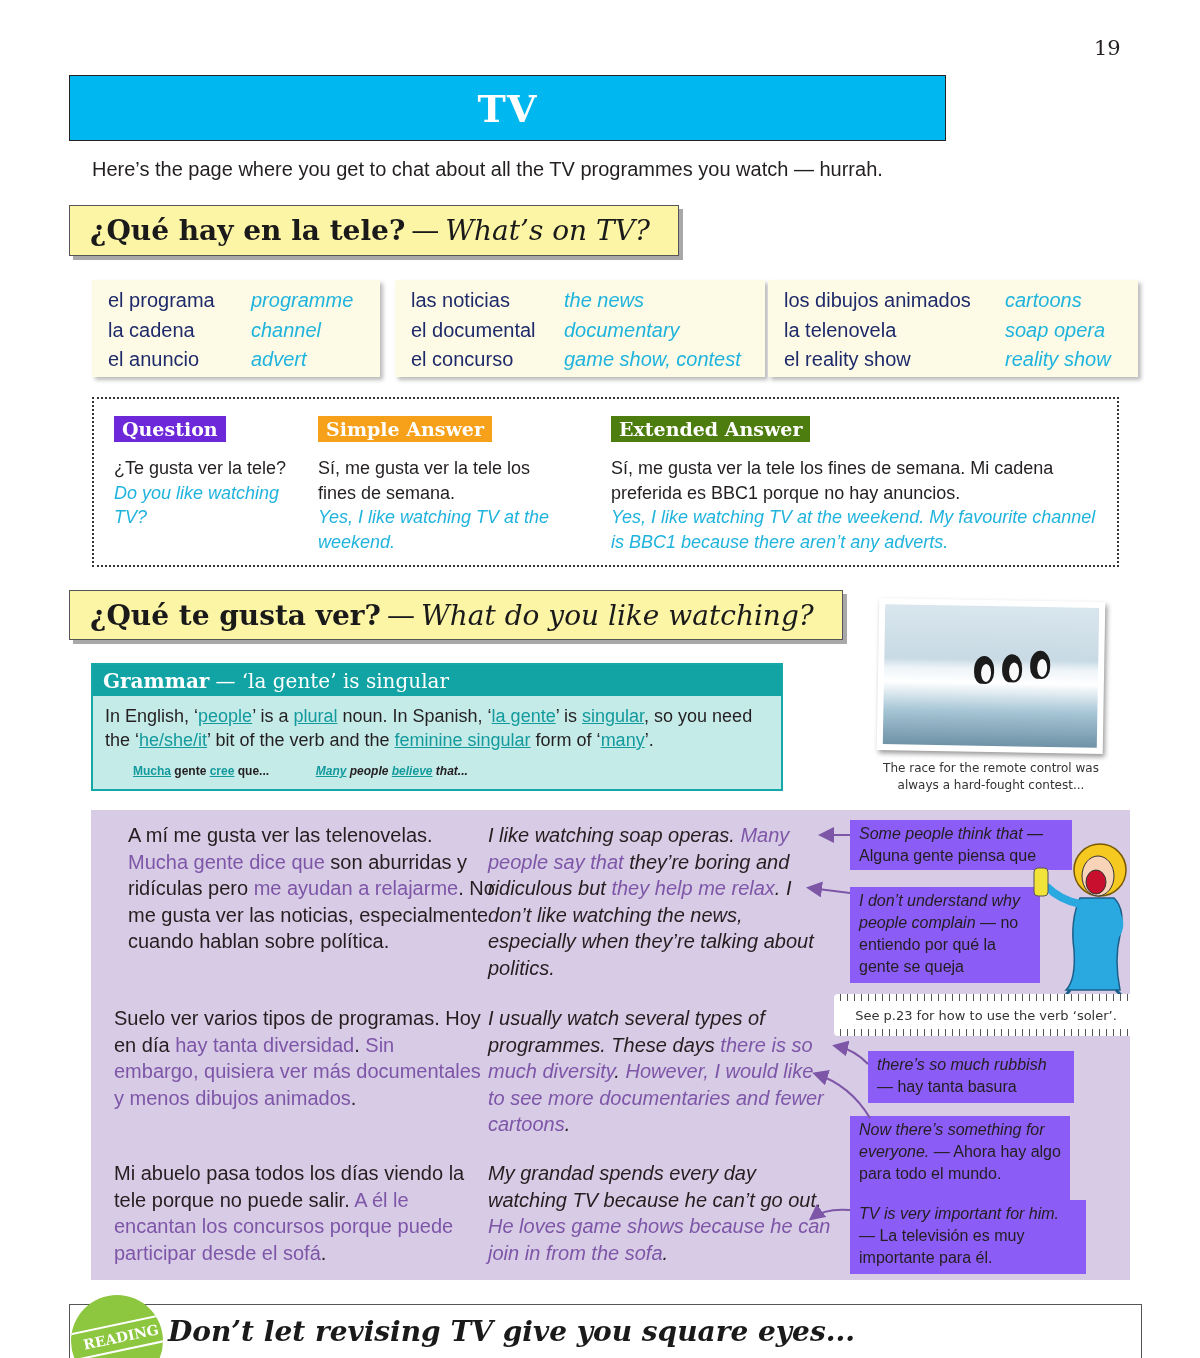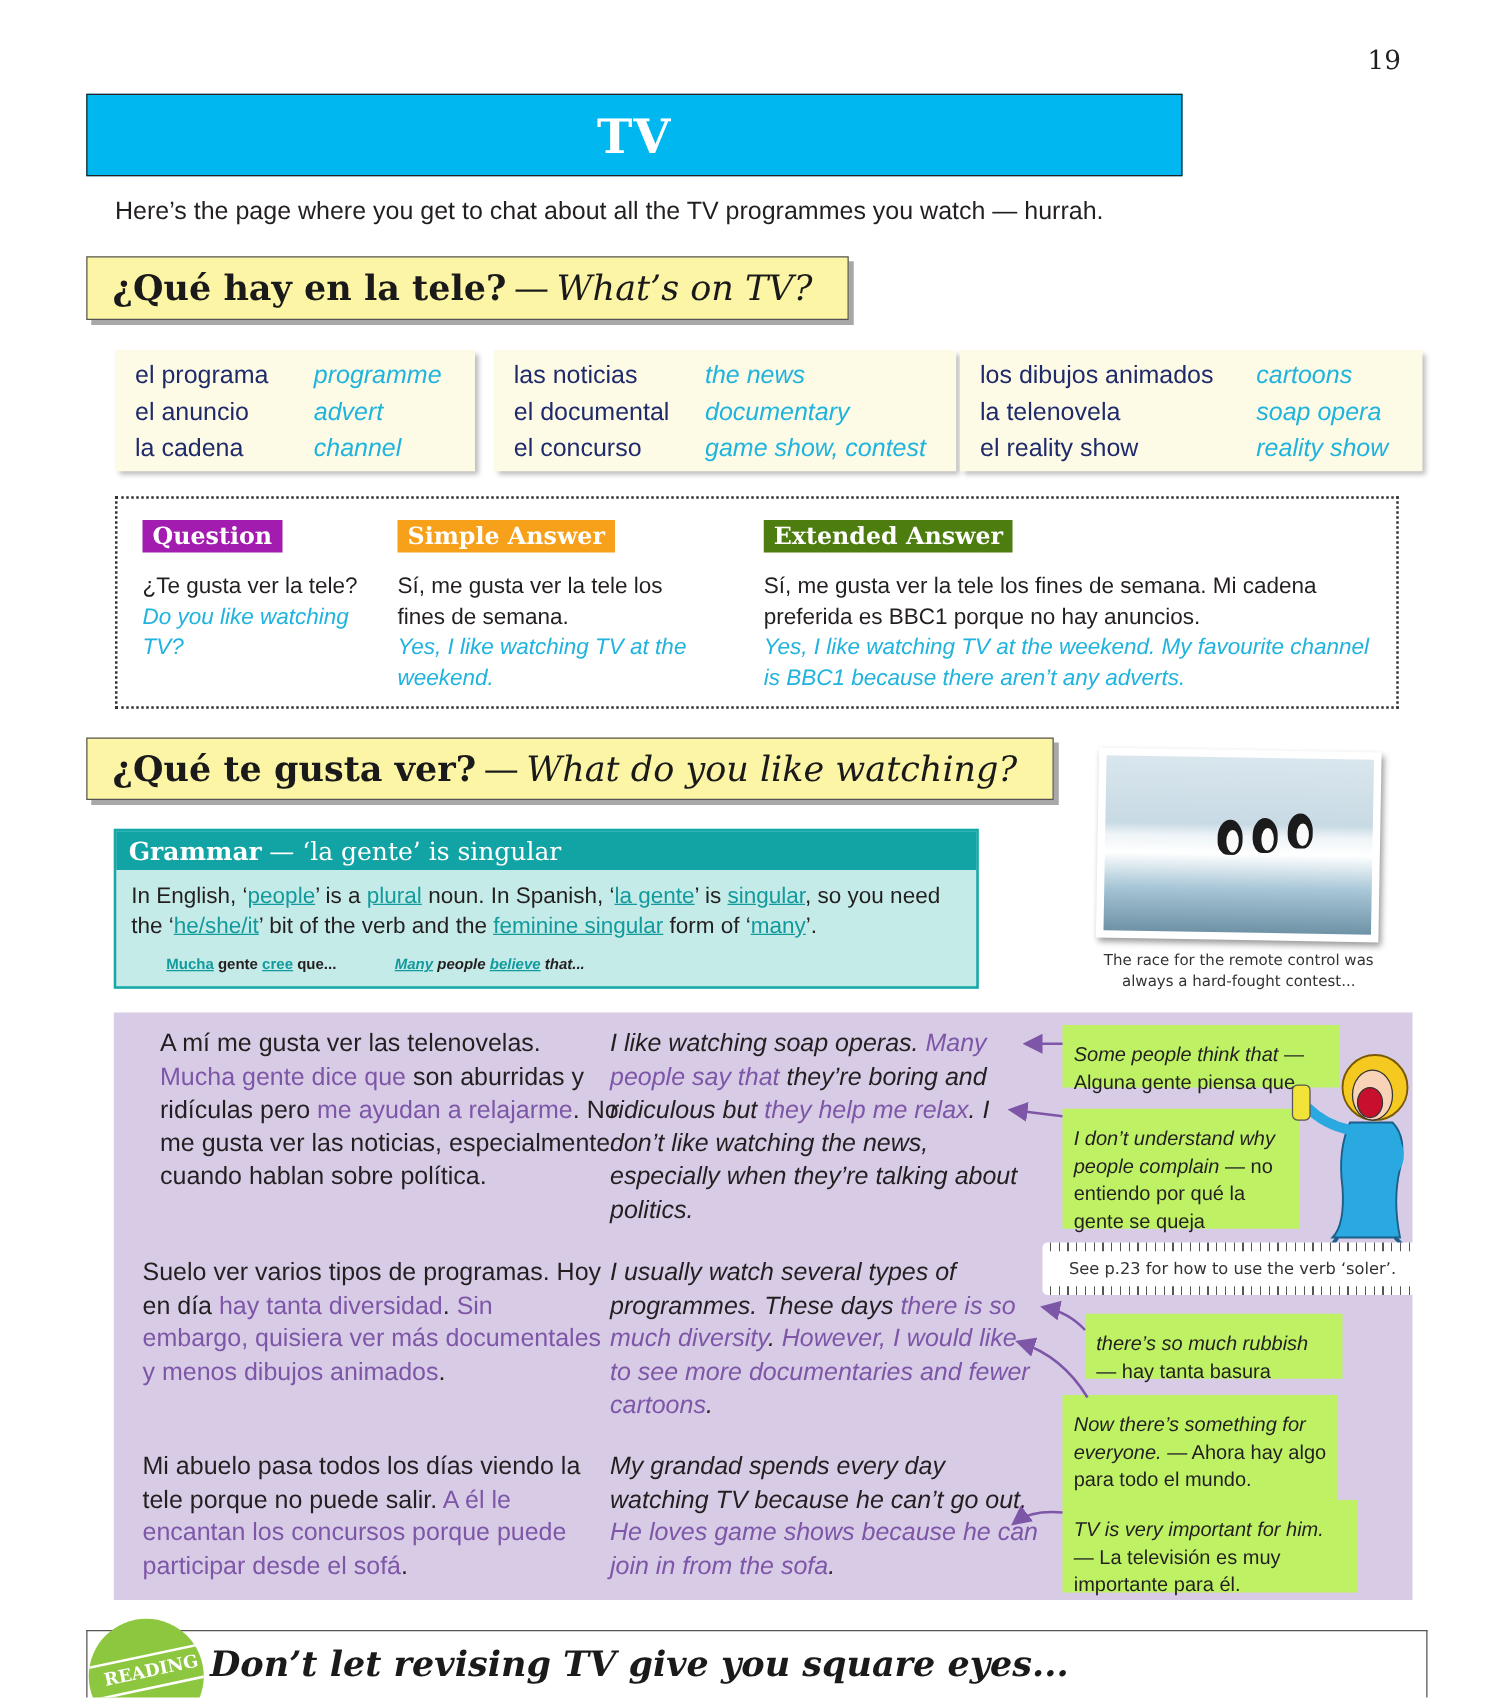--- a/index.html
+++ b/index.html
@@ -31,21 +31,21 @@
   #vb3 { left: 768px; width: 370px; }
   #vb3 .es { width: 221px; }
 
   .qa-box { position: absolute; left: 92px; top: 397px; width: 1027px; height: 170px; border: 2px dotted #333; }
   .qa-col { position: absolute; top: 17px; }
   .qa-label { display: inline-block; font-family: "DejaVu Serif", serif; font-weight: bold; color: #fff; font-size: 19px; padding: 2px 8px; }
   .qa-text { margin-top: 14px; font-size: 18px; line-height: 24.5px; }
   .qa-text .es { color: #231f20; }
   .qa-text .en { color: #1fb3dd; font-style: italic; }
   #qa-q { left: 20px; width: 180px; }
-  #qa-q .qa-label { background: #a21caf; }
+  #qa-q .qa-label { background: #6d28d9; }
   #qa-s { left: 224px; width: 240px; }
   #qa-s .qa-label { background: #f7a11a; }
   #qa-e { left: 517px; width: 500px; }
   #qa-e .qa-label { background: #4d7c0f; }
 
   .grammar-box { position: absolute; left: 91px; top: 663px; width: 692px; height: 128px; border: 2px solid #15a8a8; background: #c5ebe9; }
   .grammar-head { background: #12a3a5; height: 31px; padding-left: 10px; display: flex; align-items: center; color: #fff; font-size: 20px; font-family: "DejaVu Serif", serif; }
   .grammar-head b { font-weight: bold; margin-right: 6px; }
   .grammar-body { padding: 8px 12px 0 12px; font-size: 18px; line-height: 24px; color: #231f20; }
   .u { color: #129a9c; text-decoration: underline; }
@@ -63,21 +63,21 @@
   .para { position: absolute; font-size: 20px; line-height: 26.5px; color: #231f20; }
   .para .hl { color: #7d56a8; }
   .para.en { font-style: italic; }
   #p1es { left: 128px; top: 822px; width: 370px; }
   #p1en { left: 488px; top: 822px; width: 345px; }
   #p2es { left: 114px; top: 1005px; width: 370px; }
   #p2en { left: 488px; top: 1005px; width: 345px; }
   #p3es { left: 114px; top: 1160px; width: 370px; }
   #p3en { left: 488px; top: 1160px; width: 345px; }
 
-  .note { position: absolute; background: #bef264; padding: 14px 9px; font-size: 16px; line-height: 22px; color: #231f20; }
+  .note { position: absolute; background: #8b5cf6; padding: 3px 9px; font-size: 16px; line-height: 22px; color: #231f20; }
   .note i { font-style: italic; }
   #n1 { left: 850px; top: 820px; width: 222px; height: 50px; }
   #n2 { left: 850px; top: 887px; width: 190px; height: 96px; }
   #n3 { left: 868px; top: 1051px; width: 206px; height: 52px; }
   #n4 { left: 850px; top: 1116px; width: 220px; height: 86px; }
   #n5 { left: 850px; top: 1200px; width: 236px; height: 74px; }
 
   .tip { position: absolute; left: 834px; top: 994px; width: 304px; height: 42px; background: #fff; border-radius: 4px; display: flex; align-items: center; justify-content: center; font-family: "DejaVu Sans", sans-serif; font-size: 13px; color: #333; }
   .tip::before, .tip::after { content: ""; position: absolute; left: 6px; right: 6px; height: 7px; background: repeating-linear-gradient(90deg, #555 0 1px, transparent 1px 7px); }
   .tip::before { top: 0; }
@@ -108,26 +108,26 @@
   <span class="dash">—</span>
   <span class="en">What’s on TV?</span>
 </div>
 
 <div class="vocab-box" id="vb1">
   <div class="vocab-row">
       <span class="es">el programa</span>
       <span class="en">programme</span>
     </div>
   <div class="vocab-row">
+      <span class="es">la cadena</span>
+      <span class="en">channel</span>
+    </div>
+  <div class="vocab-row">
       <span class="es">el anuncio</span>
       <span class="en">advert</span>
-    </div>
-  <div class="vocab-row">
-      <span class="es">la cadena</span>
-      <span class="en">channel</span>
     </div>
 </div>
 <div class="vocab-box" id="vb2">
   <div class="vocab-row">
       <span class="es">las noticias</span>
       <span class="en">the news</span>
     </div>
   <div class="vocab-row">
       <span class="es">el documental</span>
       <span class="en">documentary</span>

